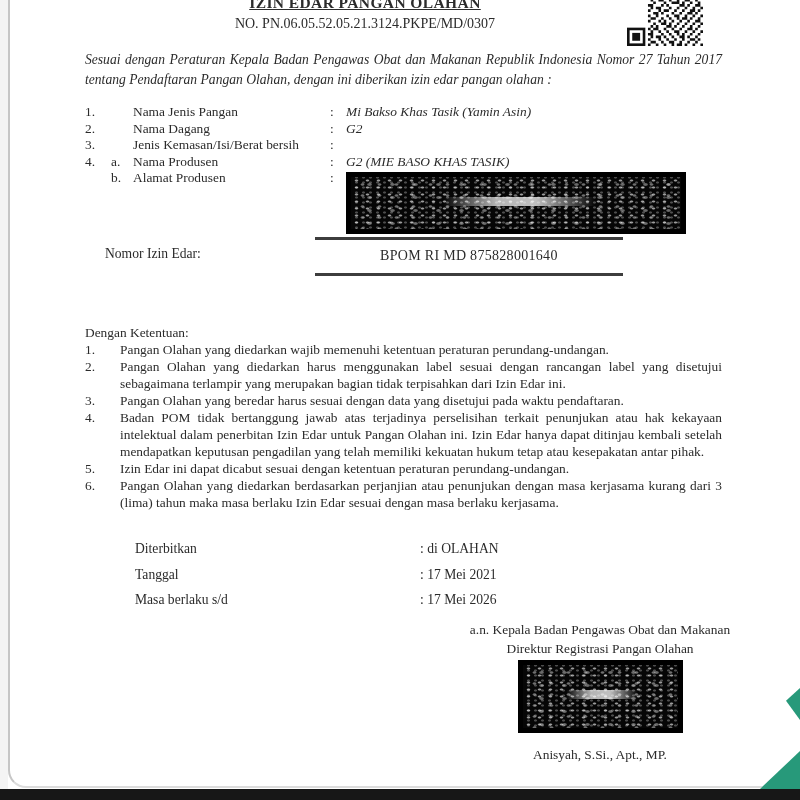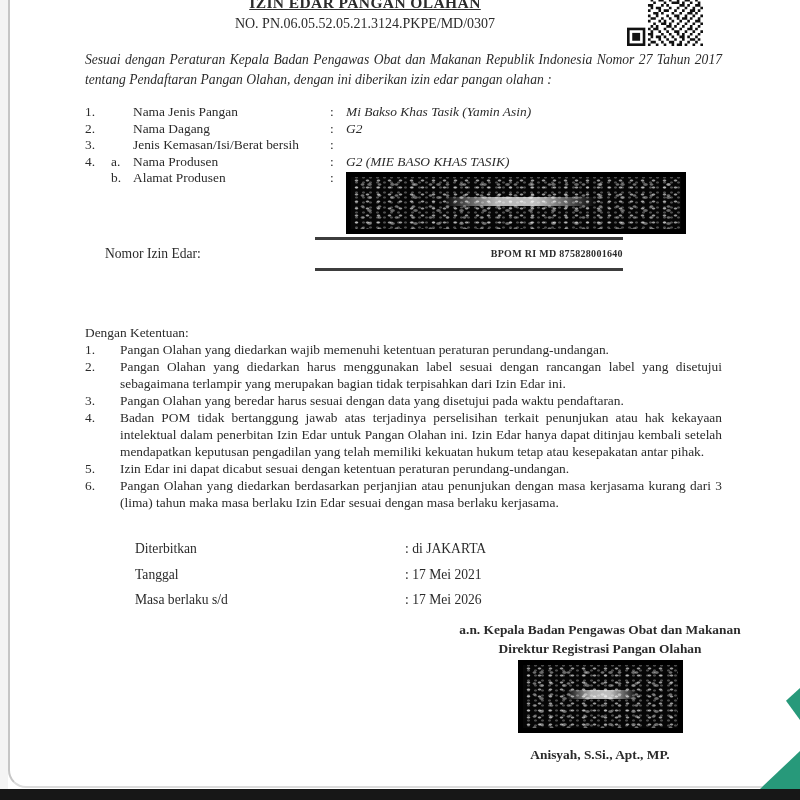--- a/index.html
+++ b/index.html
@@ -52,33 +52,33 @@
     background-size:100% 9px,11px 7px,17px 11px,23px 13px,7px 5px;
     background-position:0 46%,0 0,3px 2px,7px 1px,2px 3px;
     background-repeat:no-repeat,repeat,repeat,repeat,repeat;
   }
   .addr-box{width:330px;height:52px;margin-top:2px;}
   
   .permit{position:absolute;left:85px;top:237px;width:637px;display:flex;font-size:13.6px;margin-left:20px;}
   .permit-label{padding-top:9px;}
   .plate{width:308px;margin-left:114px;text-align:center;}
   .rule{height:3px;background:#3d3d3d;}
-  .plate-no{font-size:10px;font-weight:bold;letter-spacing:.3px;padding:8px 0 9px 0;text-align:right;}
+  .plate-no{font-size:14px;font-weight:normal;letter-spacing:.3px;padding:8px 0 9px 0;}
   
   .conditions{position:absolute;left:85px;top:295px;width:637px;font-size:13.4px;line-height:17px;margin-top:29px;}
   .cond-head{margin-bottom:0;}
   .cond{display:flex;}
   .cond .cnum{width:35px;flex-shrink:0;}
   .cond .ctext{flex:1;text-align:justify;}
   
   .issued{position:absolute;left:135px;top:536px;width:500px;font-size:13.6px;}
-  .irow{display:flex;line-height:25.5px;}
+  .irow{display:flex;line-height:25.5px;gap:15px;}
   .irow .ilabel{width:270px;}
   
-  .signature{position:absolute;left:450px;top:620px;width:300px;text-align:center;font-size:13.4px;line-height:19px;font-weight:bold;}
+  .signature{position:absolute;left:450px;top:620px;width:300px;text-align:center;font-size:13.4px;line-height:19px;}
   .sig-box{width:155px;height:63px;margin:2px auto 0 auto;}
   .sig-name{margin-top:12px;}
 </style>
 </head>
 <body>
 
 <div class="left-strip"></div>
 <div class="paper-edge"></div>
 
 <div class="header-text">
@@ -189,21 +189,21 @@
   </div>
   <div class="cond">
     <span class="cnum">6.</span>
     <span class="ctext">Pangan Olahan yang diedarkan berdasarkan perjanjian atau penunjukan dengan masa kerjasama kurang dari 3 (lima) tahun maka masa berlaku Izin Edar sesuai dengan masa berlaku kerjasama.</span>
   </div>
 </div>
 
 <div class="issued">
   <div class="irow">
     <span class="ilabel">Diterbitkan</span>
-    <span class="ivalue">: di JAKARTA</span>
+    <span class="ivalue">: di OLAHAN</span>
   </div>
   <div class="irow">
     <span class="ilabel">Tanggal</span>
     <span class="ivalue">: 17 Mei 2021</span>
   </div>
   <div class="irow">
     <span class="ilabel">Masa berlaku s/d</span>
     <span class="ivalue">: 17 Mei 2026</span>
   </div>
 </div>

